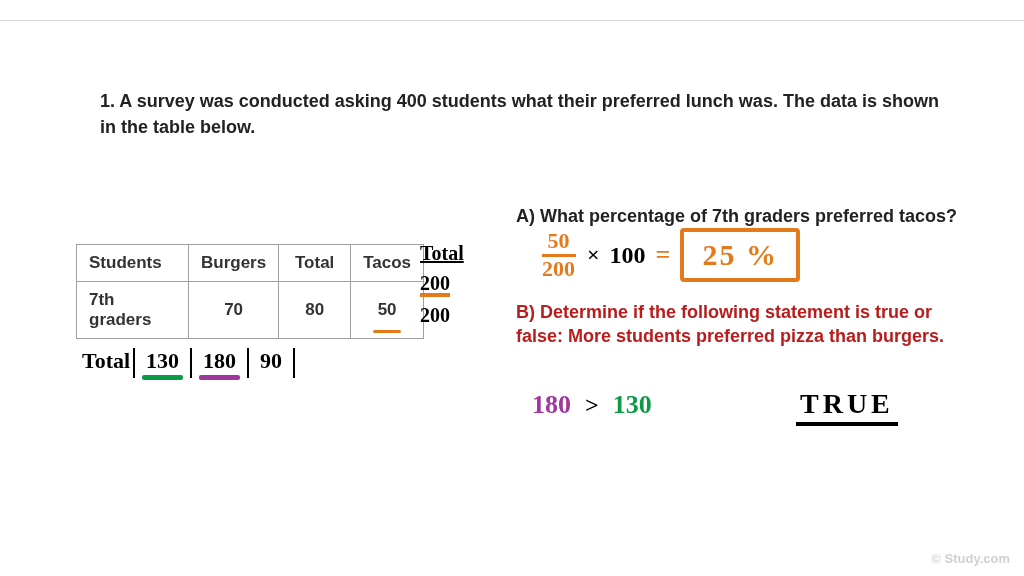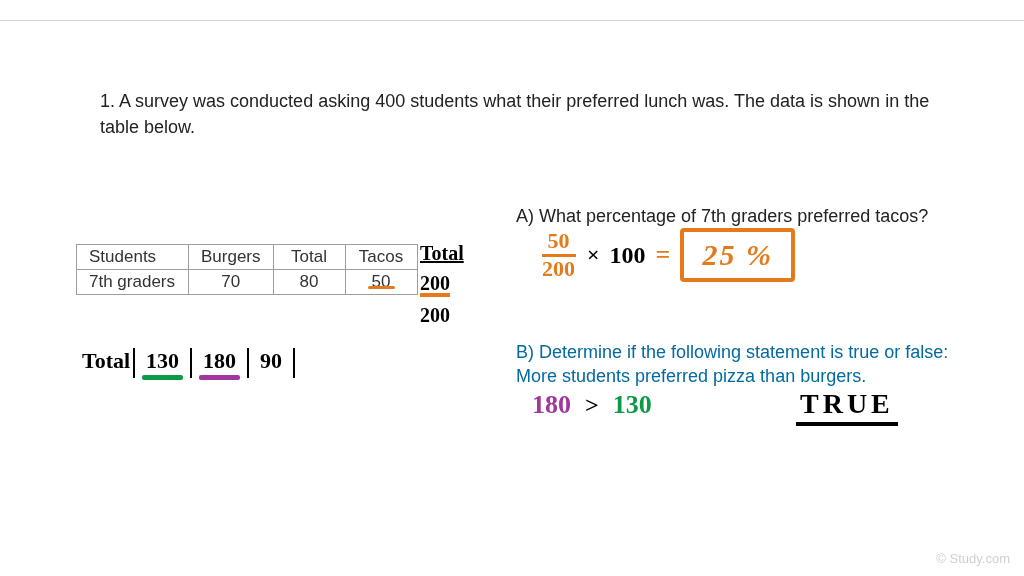--- a/index.html
+++ b/index.html
@@ -1,15 +1,15 @@
 <!DOCTYPE html>
 <html><head>
 <meta charset="utf-8">
 <style>
-  * { margin: 0; padding: 0; box-sizing: border-box; }
+  * { margin: 0; padding: 0; box-sizing: border-box; font-weight: bold; }
   body {
     width: 1024px;
     height: 576px;
     background: #fff;
     font-family: Arial, Helvetica, sans-serif;
     position: relative;
     overflow: hidden;
   }
   .topbar {
     position: absolute;
@@ -31,21 +31,21 @@
     position: absolute;
     top: 244px;
     left: 76px;
   }
   table.data {
     border-collapse: collapse;
     font-size: 17px;
   }
   table.data td {
     border: 1px solid #9e9e9e;
-    padding: 2px 12px;
+    padding: 8px 12px;
     text-align: center;
     min-width: 72px;
     color: #333;
     background: #fff;
   }
   table.data td:first-child { text-align: left; width: 112px; }
   .hand { font-family: "Comic Sans MS", "Segoe Script", cursive; font-weight: bold; }
   .totals-col {
     position: absolute;
     top: 242px;
@@ -90,23 +90,22 @@
     color: #222;
     line-height: 1.35;
     margin-top: 28px;
   }
   .qb {
     position: absolute;
     left: 516px;
     top: 300px;
     width: 460px;
     font-size: 18px;
-    color: #0369a1;
+    color: #b91c1c;
     line-height: 1.35;
-    margin-top: 40px;
   }
   .workA {
     position: absolute;
     left: 540px;
     top: 228px;
     display: flex;
     align-items: center;
     gap: 10px;
   }
   .frac { display: inline-flex; flex-direction: column; align-items: center; font-size: 22px; color:#e57a1b; font-weight:bold; }
@@ -116,21 +115,20 @@
   .hund { font-size: 24px; }
   .eq { font-size: 26px; color:#e57a1b; font-weight:bold; }
   .boxed {
     border: 4px solid #e57a1b;
     border-radius: 4px;
     padding: 6px 18px;
     font-size: 30px;
     color:#e57a1b;
     font-weight:bold;
     letter-spacing: 2px;
-    font-style: italic;
   }
   .workB {
     position: absolute;
     left: 532px;
     top: 390px;
     font-size: 26px;
     display: flex;
     align-items: center;
     gap: 14px;
   }

